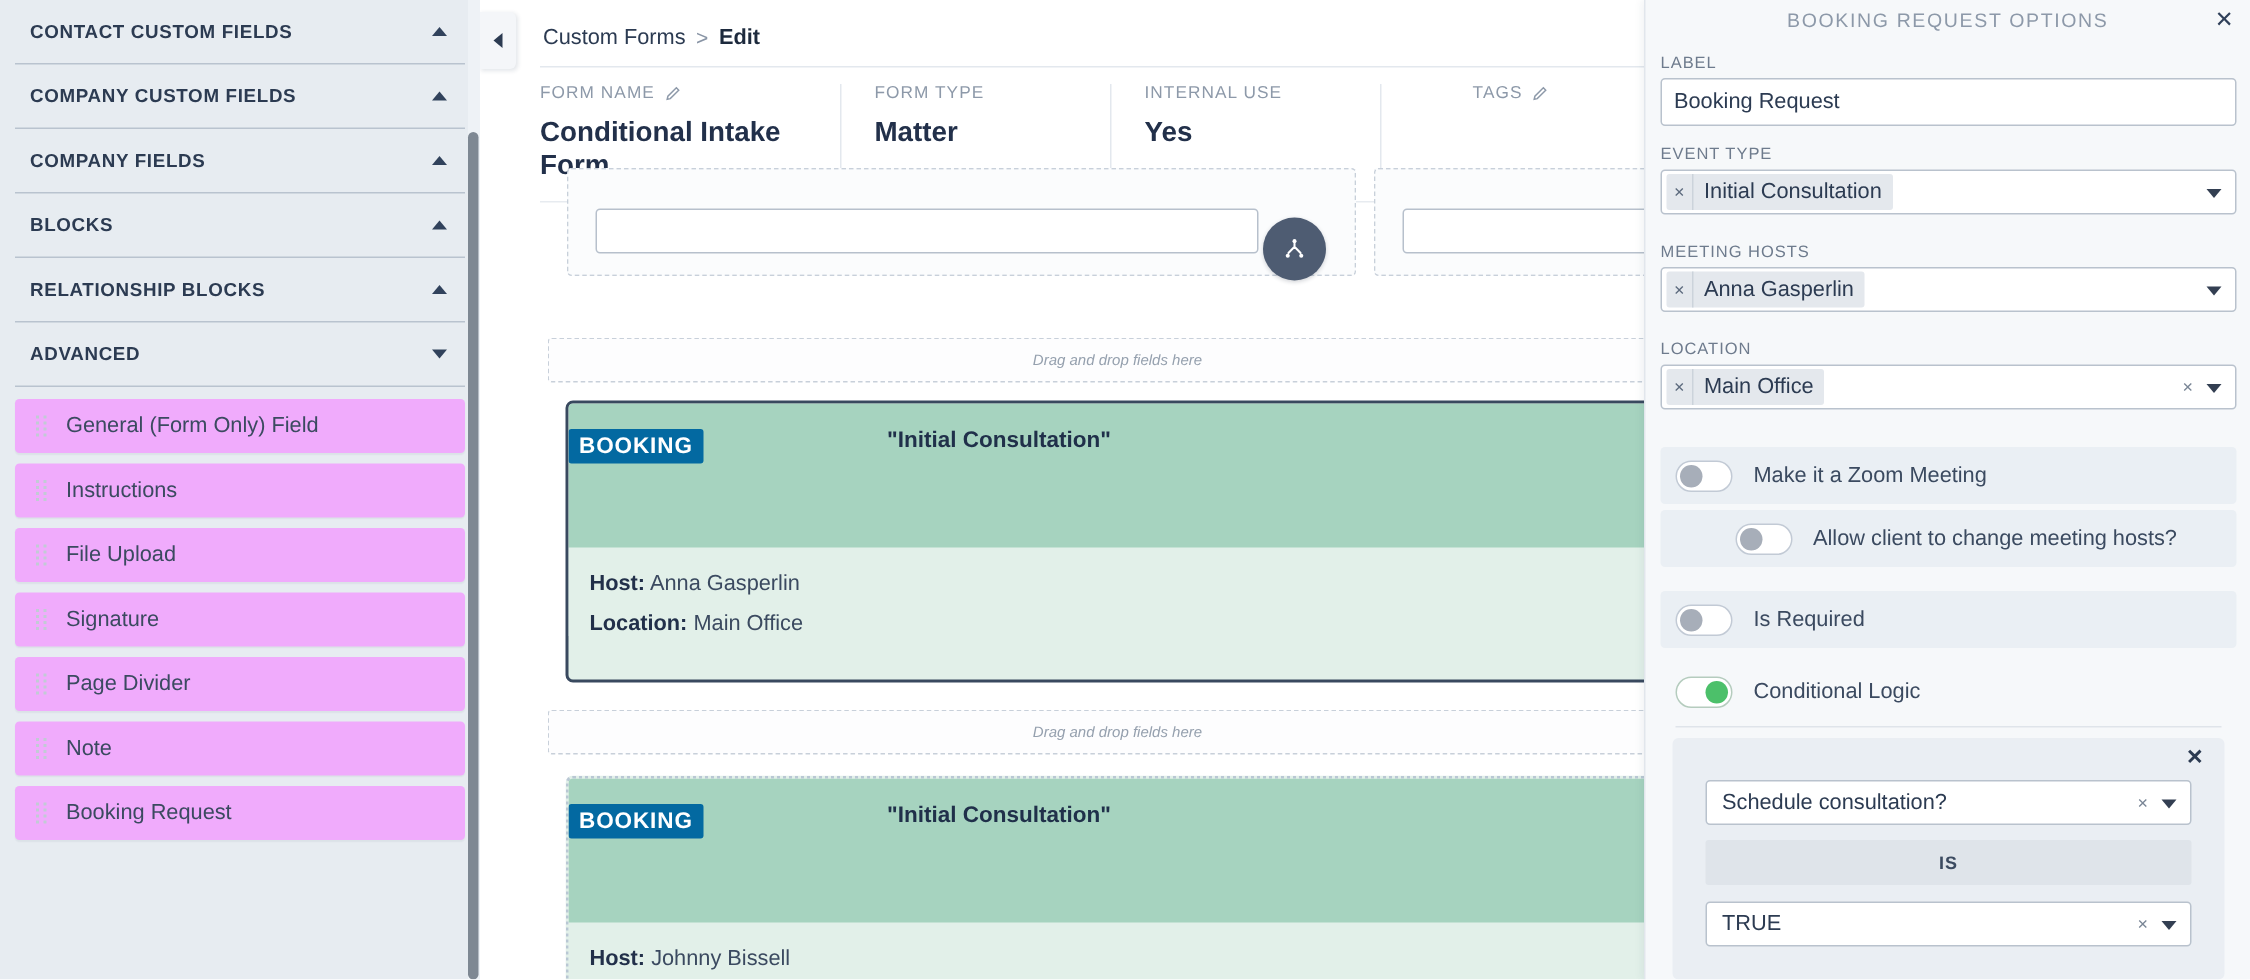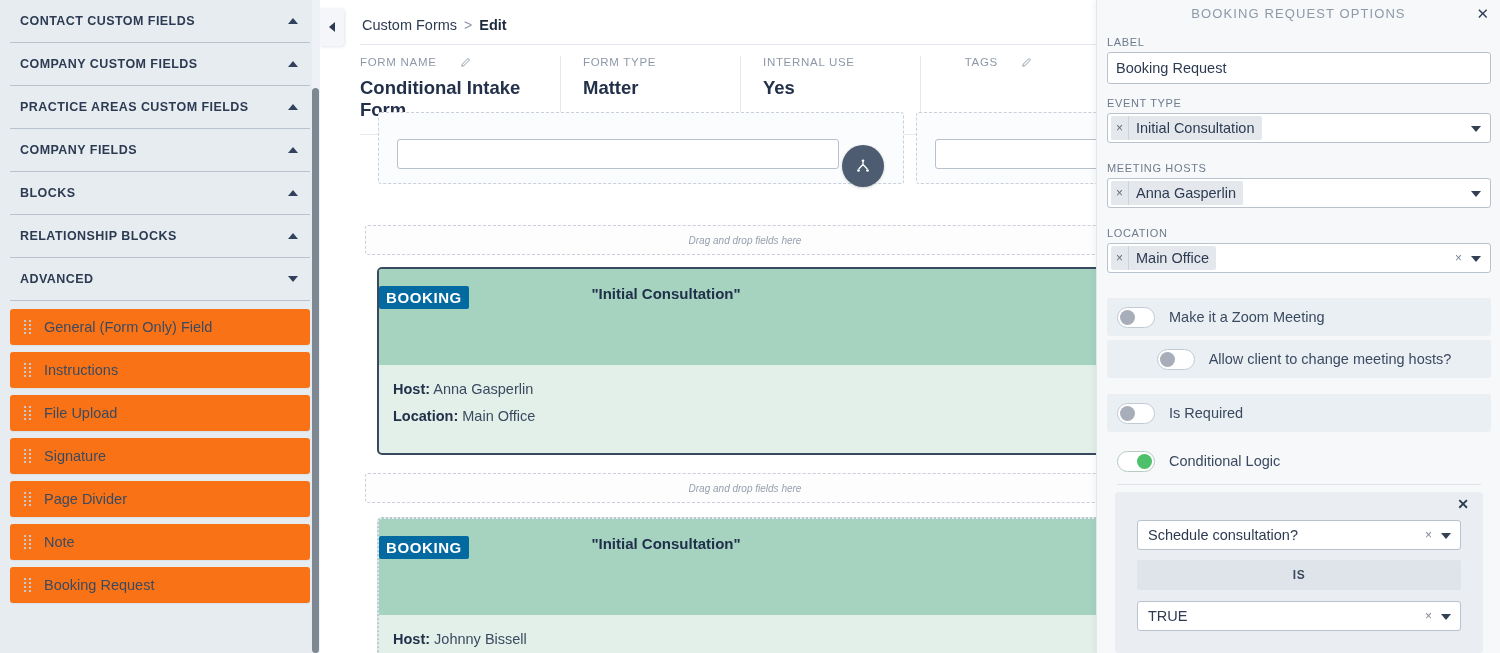--- a/index.html
+++ b/index.html
@@ -40,21 +40,21 @@
     border-right: 5px solid transparent;
   }
   .caret.up { border-bottom: 6px solid #31425c; margin-top: -3px; }
   .caret.down { border-top: 6px solid #31425c; margin-top: -3px; }
 
   .field-list { padding: 8px 10px 0 10px; }
   .field-item {
     position: relative;
     height: 36px;
     margin-bottom: 7px;
-    background: #f97316;
+    background: #f0abfc;
     border-radius: 3px;
     display: flex; align-items: center;
     padding-left: 14px;
     box-shadow: 0 1px 1px rgba(40,60,90,.06);
     cursor: grab;
   }
   .grip {
     width: 8px; height: 16px; margin-right: 12px;
     display: grid; grid-template-columns: 2px 2px; gap: 2px 3px;
     align-content: center;
@@ -109,21 +109,21 @@
   #meta-row {
     position: absolute; left: 40px; top: 56px;
     width: 736px; height: 76px;
     display: flex;
   }
   .meta-cell { position: relative; padding-right: 18px; }
   .meta-cell + .meta-cell { border-left: 1px solid #e3e8ee; padding-left: 22px; }
   .meta-key {
     font-size: 11.5px; letter-spacing: .7px; color: #8d99a9;
     text-transform: uppercase; font-weight: normal;
-    display: flex; align-items: center; gap: 23px;
+    display: flex; align-items: center; gap: 6px;
   }
   .meta-val {
     margin-top: 9px;
     font-size: 18.5px; font-weight: bold; color: #22304a; line-height: 1.18;
   }
   .pencil { width: 11px; height: 11px; display:inline-block; }
   #meta-rule {
     position: absolute; left: 40px; top: 134px;
     width: 736px; height: 1px; background: #e7ebf0;
   }
@@ -305,24 +305,20 @@
 
   <div id="sidebar">
 
     <div class="accordion-list">
       <div class="accordion-row">
         <span class="acc-label">CONTACT CUSTOM FIELDS</span>
         <span class="caret up"></span>
       </div>
       <div class="accordion-row">
         <span class="acc-label">COMPANY CUSTOM FIELDS</span>
-        <span class="caret up"></span>
-      </div>
-      <div class="accordion-row">
-        <span class="acc-label">PRACTICE AREAS CUSTOM FIELDS</span>
         <span class="caret up"></span>
       </div>
       <div class="accordion-row">
         <span class="acc-label">COMPANY FIELDS</span>
         <span class="caret up"></span>
       </div>
       <div class="accordion-row">
         <span class="acc-label">BLOCKS</span>
         <span class="caret up"></span>
       </div>

